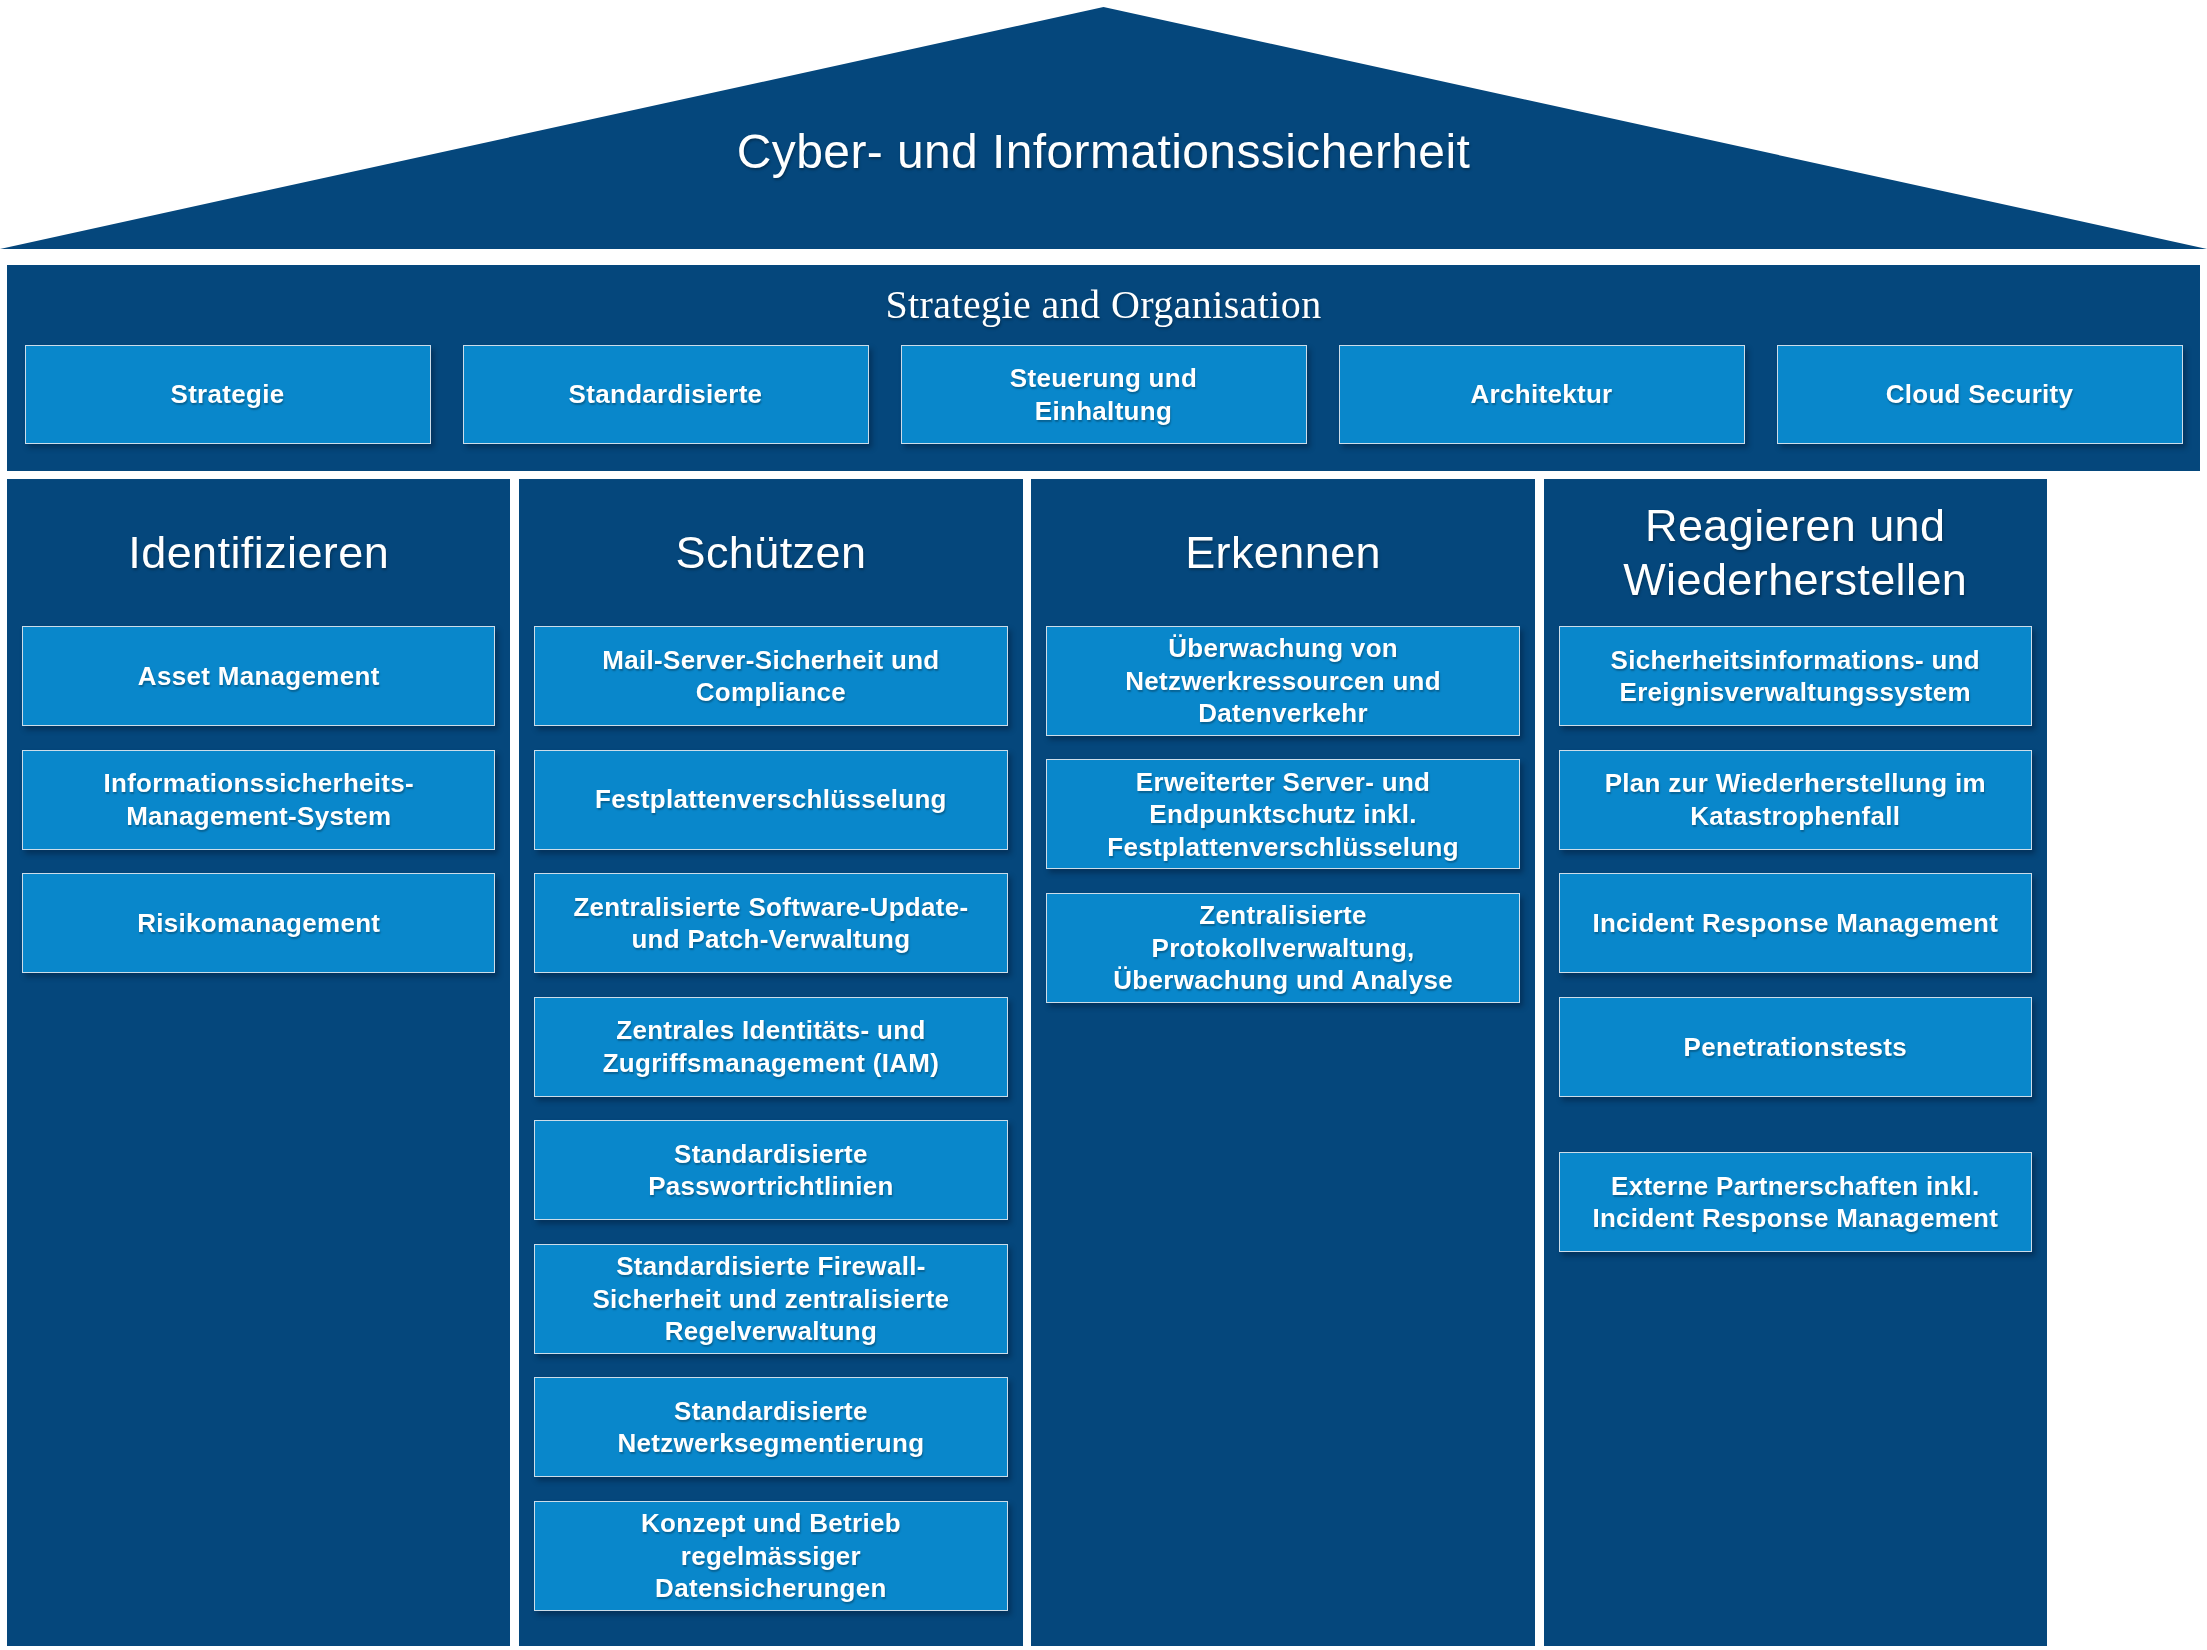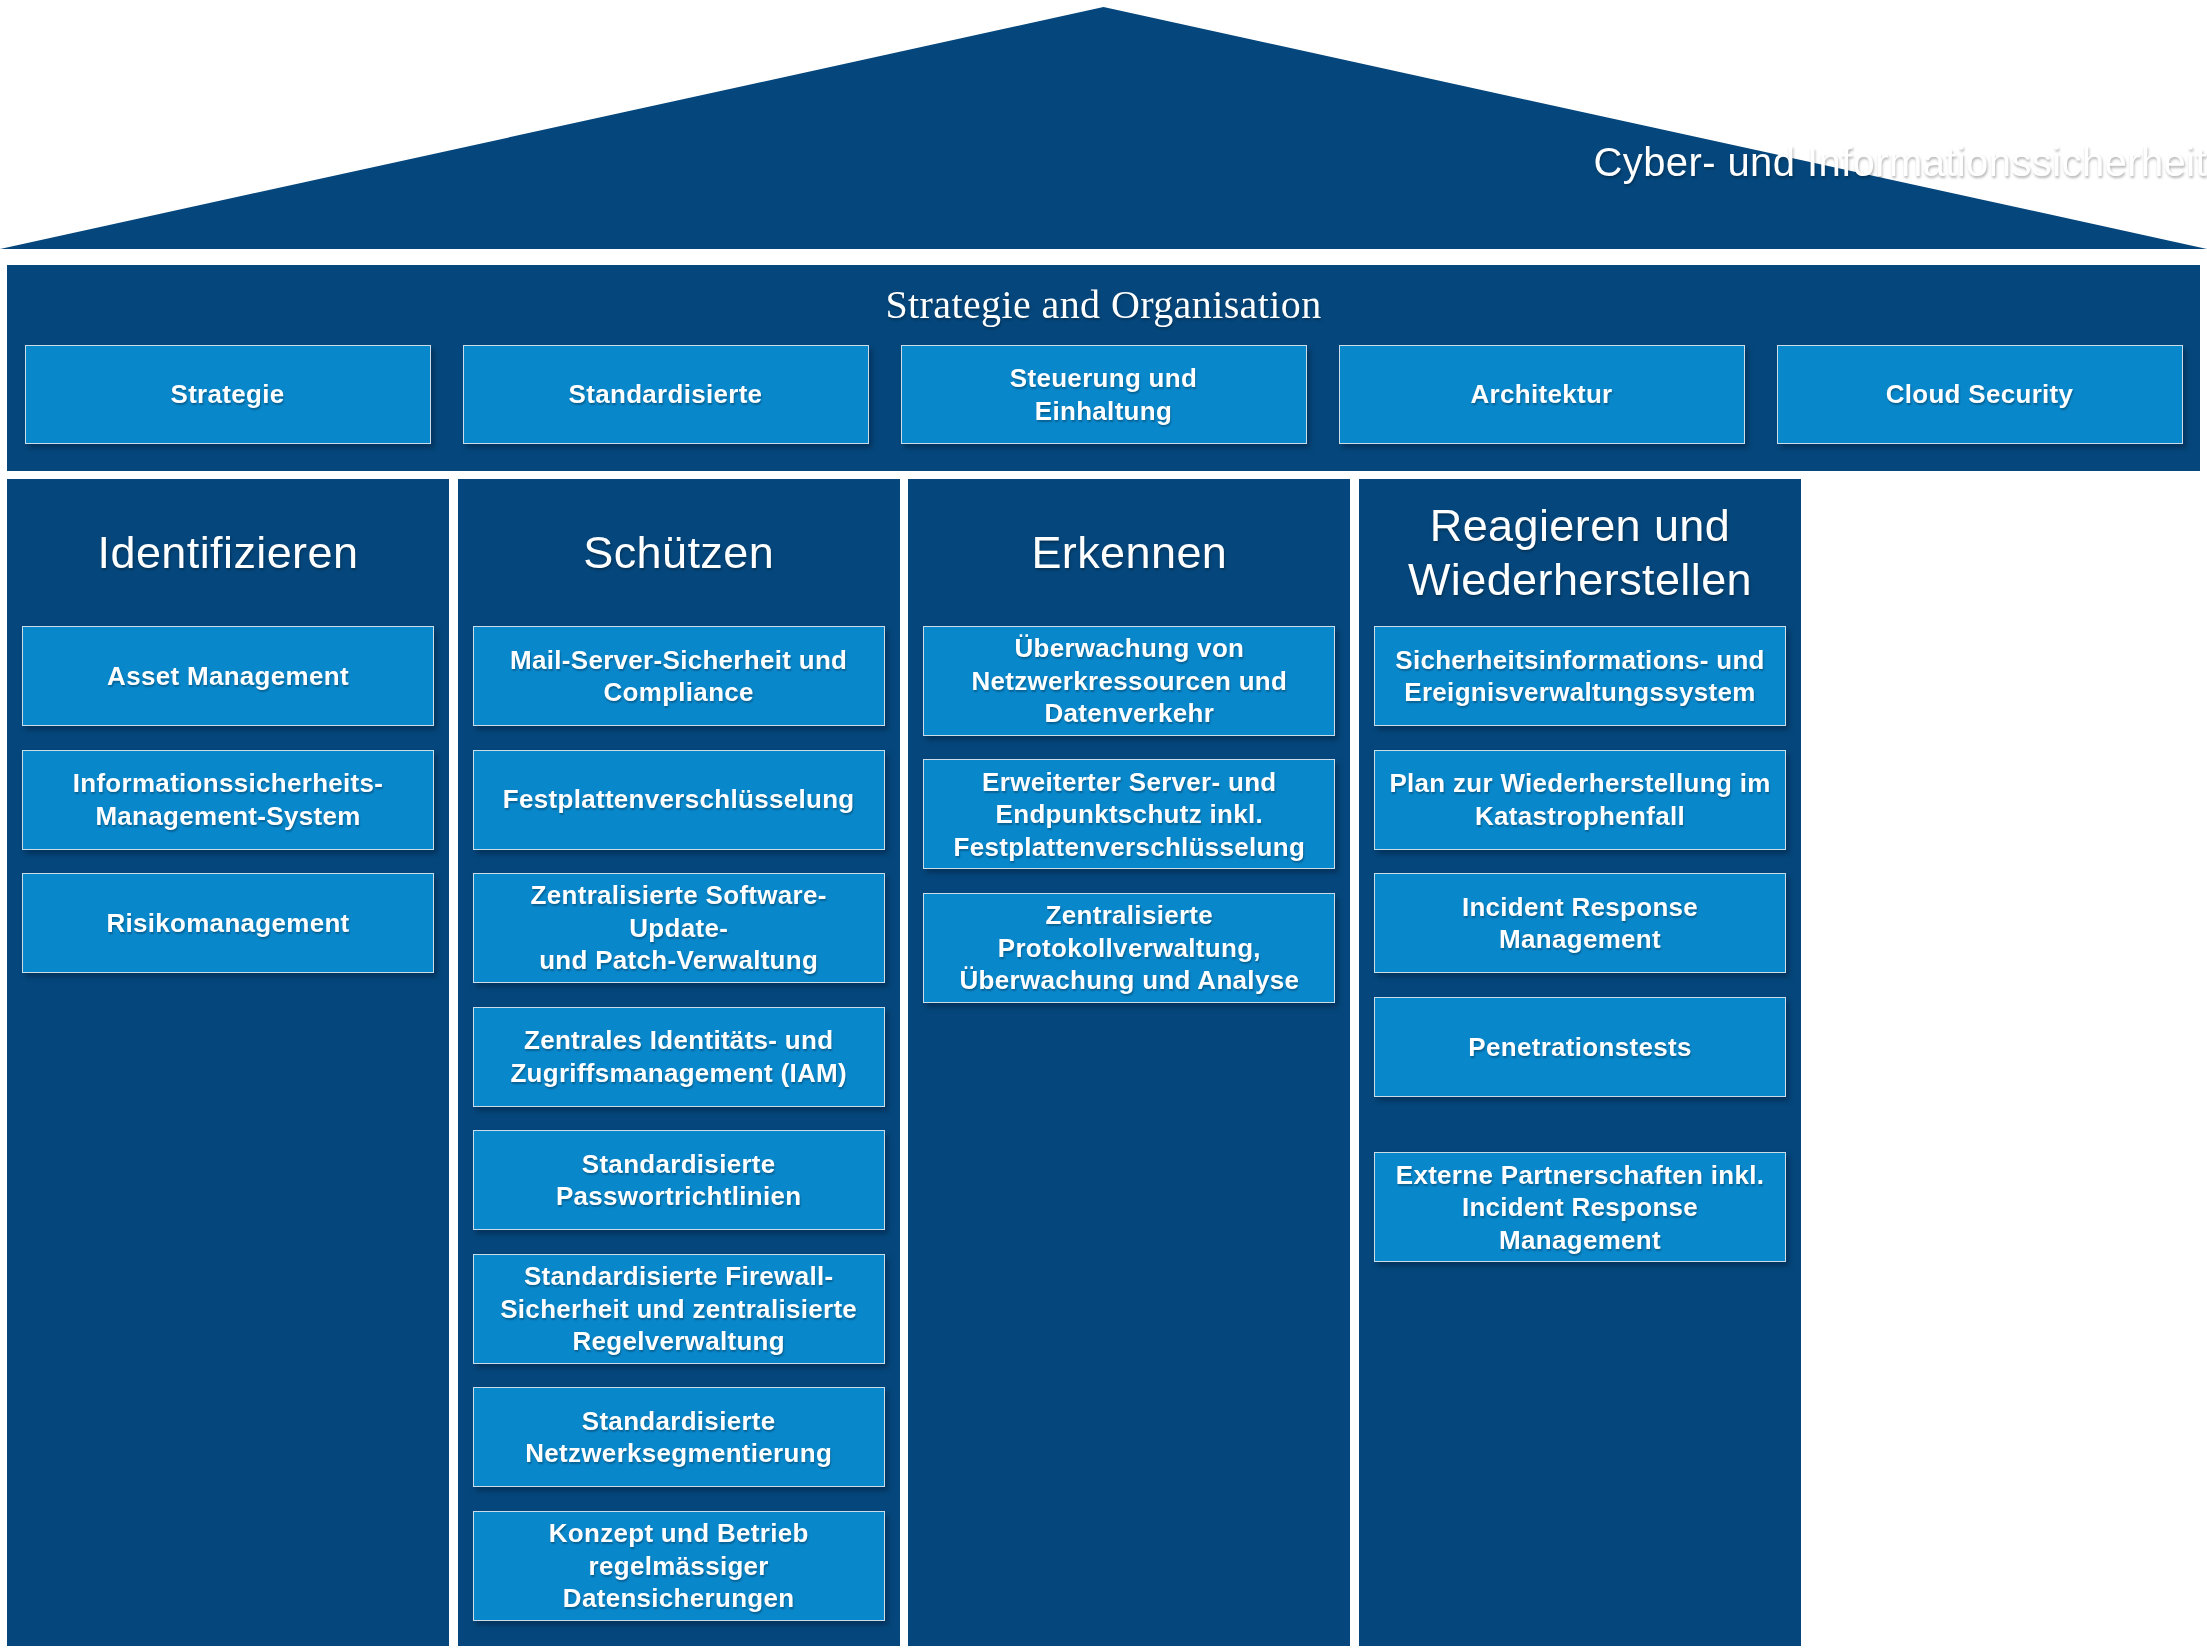--- a/index.html
+++ b/index.html
@@ -19,24 +19,24 @@
   
   .roof {
     position: absolute;
     left: 0; top: 7px;
     width: 2207px; height: 242px;
     background: #05477C;
     clip-path: polygon(50% 0%, 100% 100%, 0% 100%);
   }
   .roof-title {
     position: absolute;
-    left: 0; top: 140px;
+    left: 0; top: 124px;
     width: 100%;
-    text-align: right;
-    font-size: 40px;
+    text-align: center;
+    font-size: 48px;
     font-weight: 400;
     letter-spacing: 0.4px;
     text-shadow: 0.9px 1.7px 2.6px rgba(0,0,0,0.30);
   }
   
   .band {
     position: absolute;
     left: 7px; top: 265px;
     width: 2193px; height: 206px;
     background: #05477C;
@@ -70,21 +70,21 @@
     letter-spacing: 0.3px;
     white-space: pre-line;
     padding: 5.2px 8.7px;
     text-shadow: 0.9px 1.7px 1.7px rgba(0,0,0,0.28);
   }
   .sbox { flex: 1 1 0; height: 99px; }
   
   .columns {
     position: absolute;
     left: 7px; top: 479px;
-    width: 1794px; height: 1167px;
+    width: 2040px; height: 1167px;
     display: flex;
     gap: 8.7px;
   }
   .col {
     flex: 1 1 0;
     background: #05477C;
     padding: 0 15px;
   }
   .col-title {
     height: 147px;

